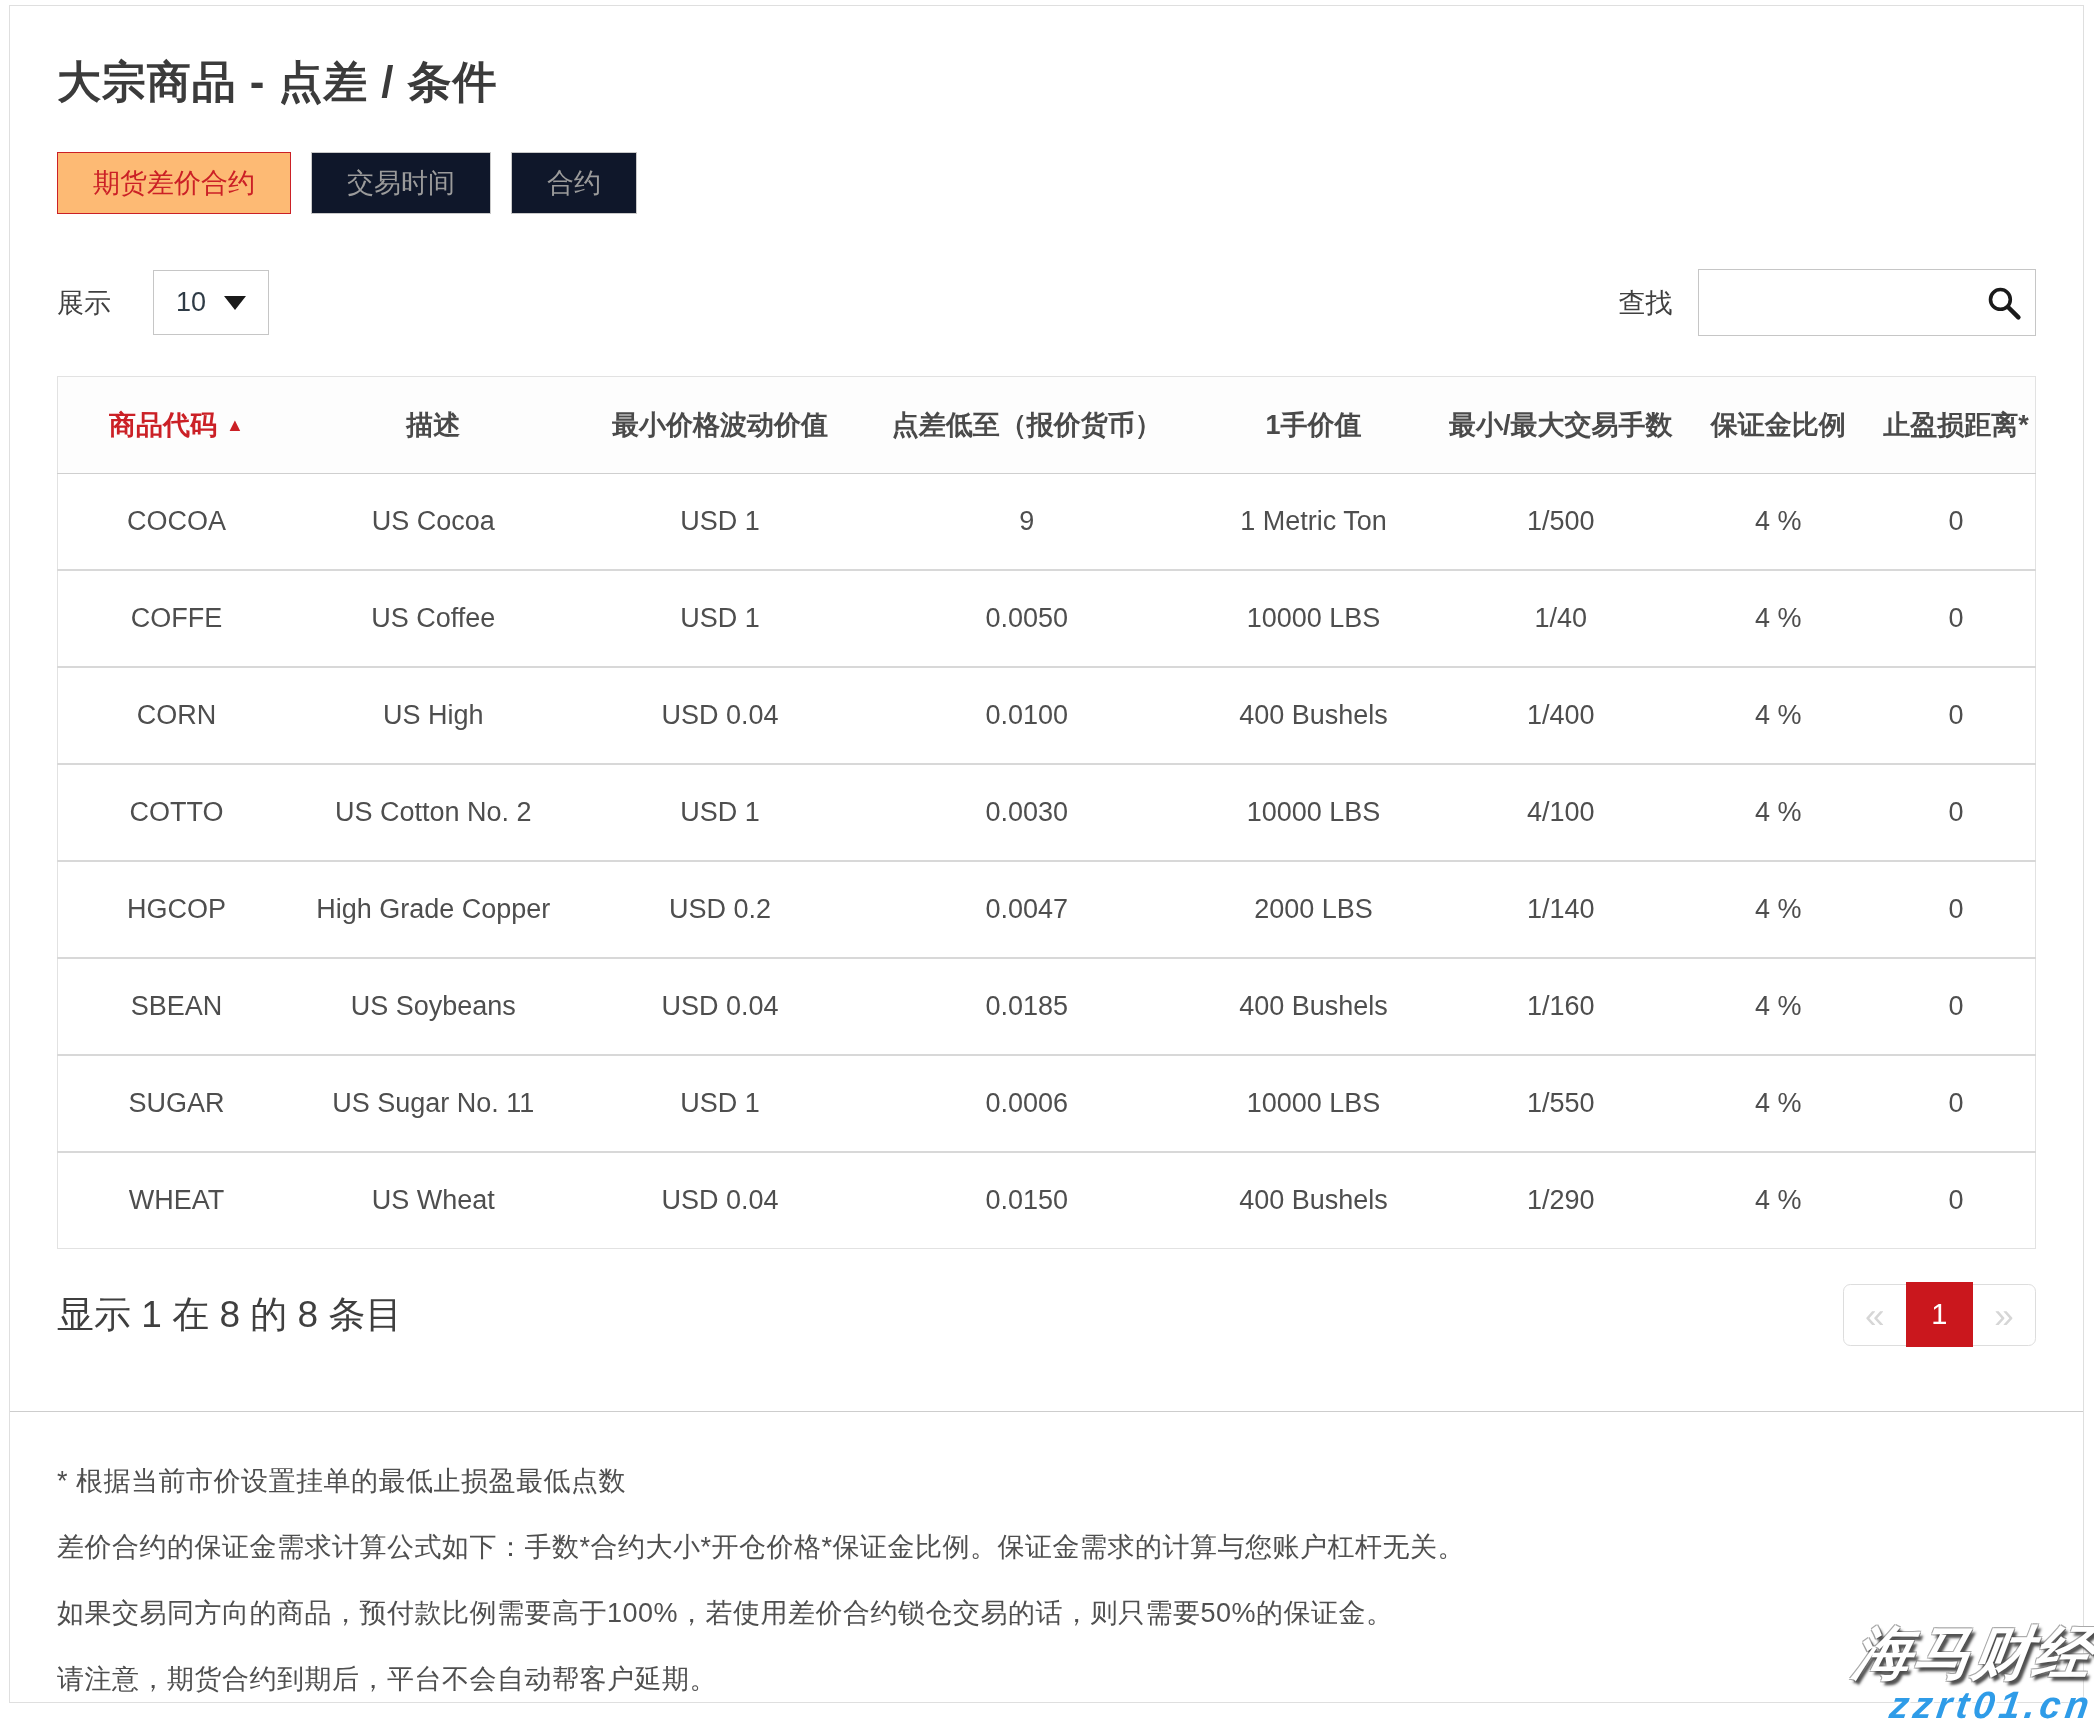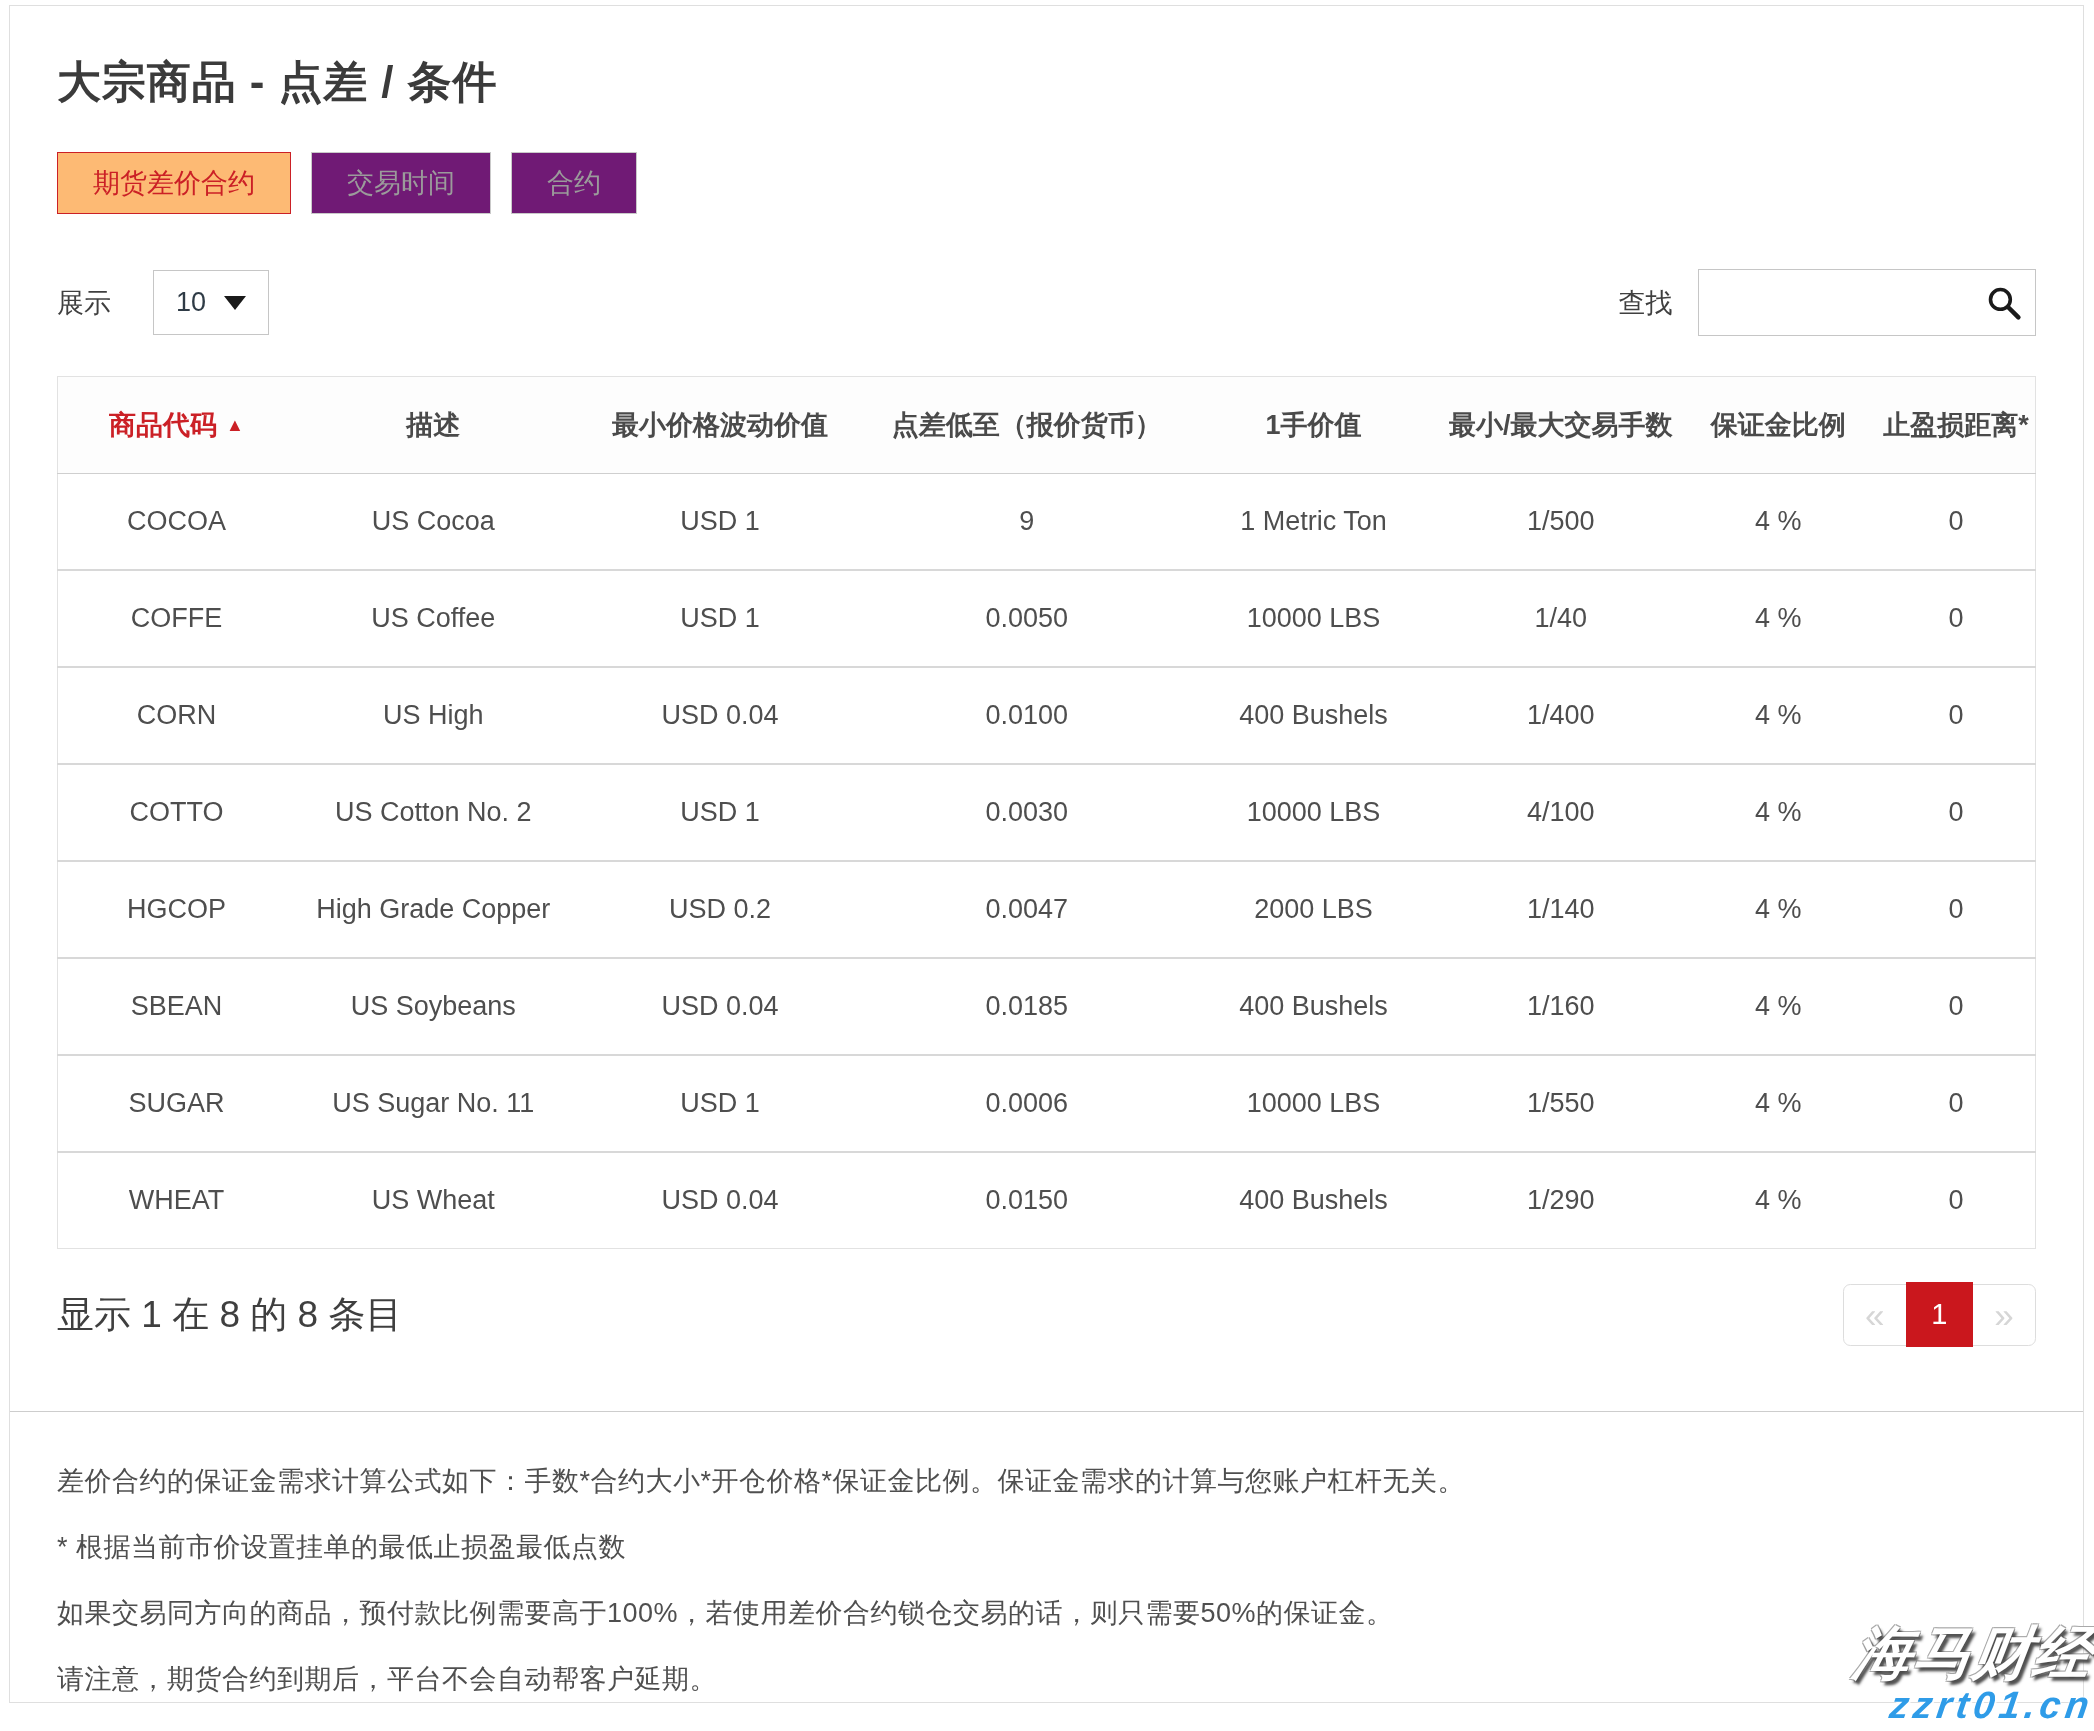--- a/index.html
+++ b/index.html
@@ -20,21 +20,21 @@
     background:#fff;border:0.9px solid var(--border-gray);
     padding:0 47px;
   }
   .page-title{
     margin:47px 0 0;font-size:44px;font-weight:700;color:#3b3b3b;letter-spacing:0.9px;
   }
   
   .tabs{margin-top:40px;display:flex;gap:20px;}
   .tab{
     display:inline-flex;align-items:center;justify-content:center;
-    height:62px;padding:0 35px;font-size:27px;cursor:pointer;background:#701a75;
+    height:62px;padding:0 35px;font-size:27px;cursor:pointer;background:#0f172a;
     border:0.9px solid #c9c9c9;color:#9b9b9b;
   }
   .tab.active{border:1.8px solid var(--red);color:var(--red);background:#fdba74;}
   
   .controls{margin-top:55px;display:flex;align-items:center;justify-content:space-between;}
   .ctrl-left,.ctrl-right{display:flex;align-items:center;}
   .ctrl-label{font-size:27px;color:#3f3f3f;}
   .select-box{
     margin-left:42px;width:116px;height:65px;border:0.9px solid #c6c6c6;background:#fff;
     display:flex;align-items:center;justify-content:center;gap:18px;cursor:pointer;
@@ -248,22 +248,22 @@
       </div>
       <div class="page-btn next">
         <span>»</span>
       </div>
     </div>
   </div>
 
   <div class="divider"></div>
 
   <div class="footnotes" id="footnotes">
+      <p>* 根据当前市价设置挂单的最低止损盈最低点数</p>
       <p>差价合约的保证金需求计算公式如下：手数*合约大小*开仓价格*保证金比例。保证金需求的计算与您账户杠杆无关。</p>
-      <p>* 根据当前市价设置挂单的最低止损盈最低点数</p>
       <p>如果交易同方向的商品，预付款比例需要高于100%，若使用差价合约锁仓交易的话，则只需要50%的保证金。</p>
       <p>请注意，期货合约到期后，平台不会自动帮客户延期。</p>
     </div>
 
 </div>
 
 <div class="watermark">
   <div><span class="wm-name">海马财经</span></div>
   <div><span class="wm-url">zzrt01.cn</span></div>
 </div>

